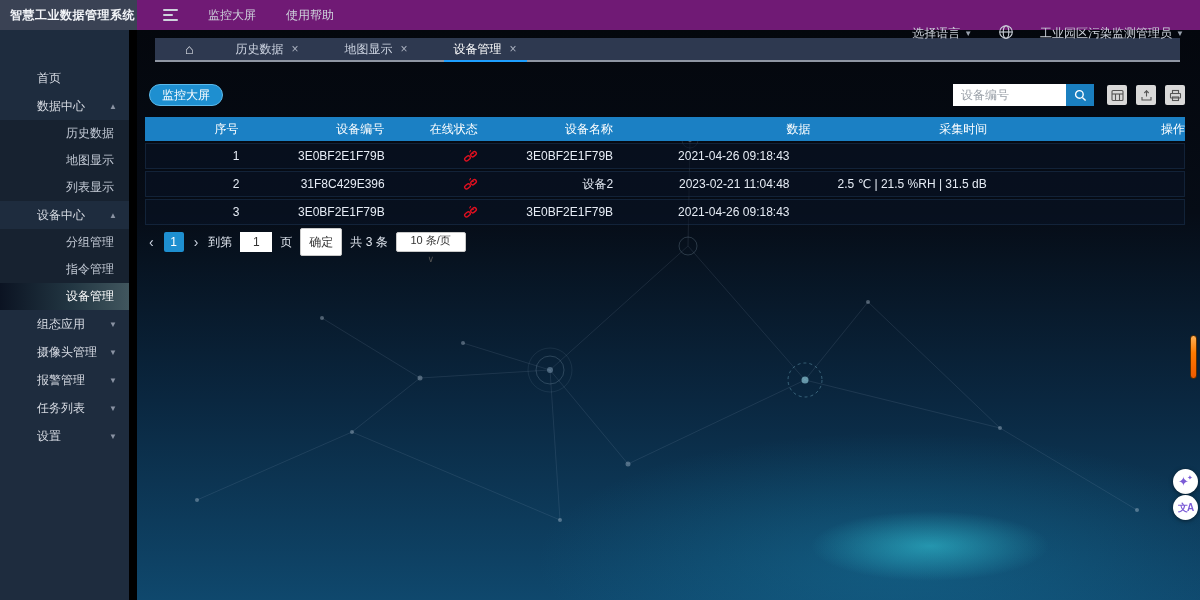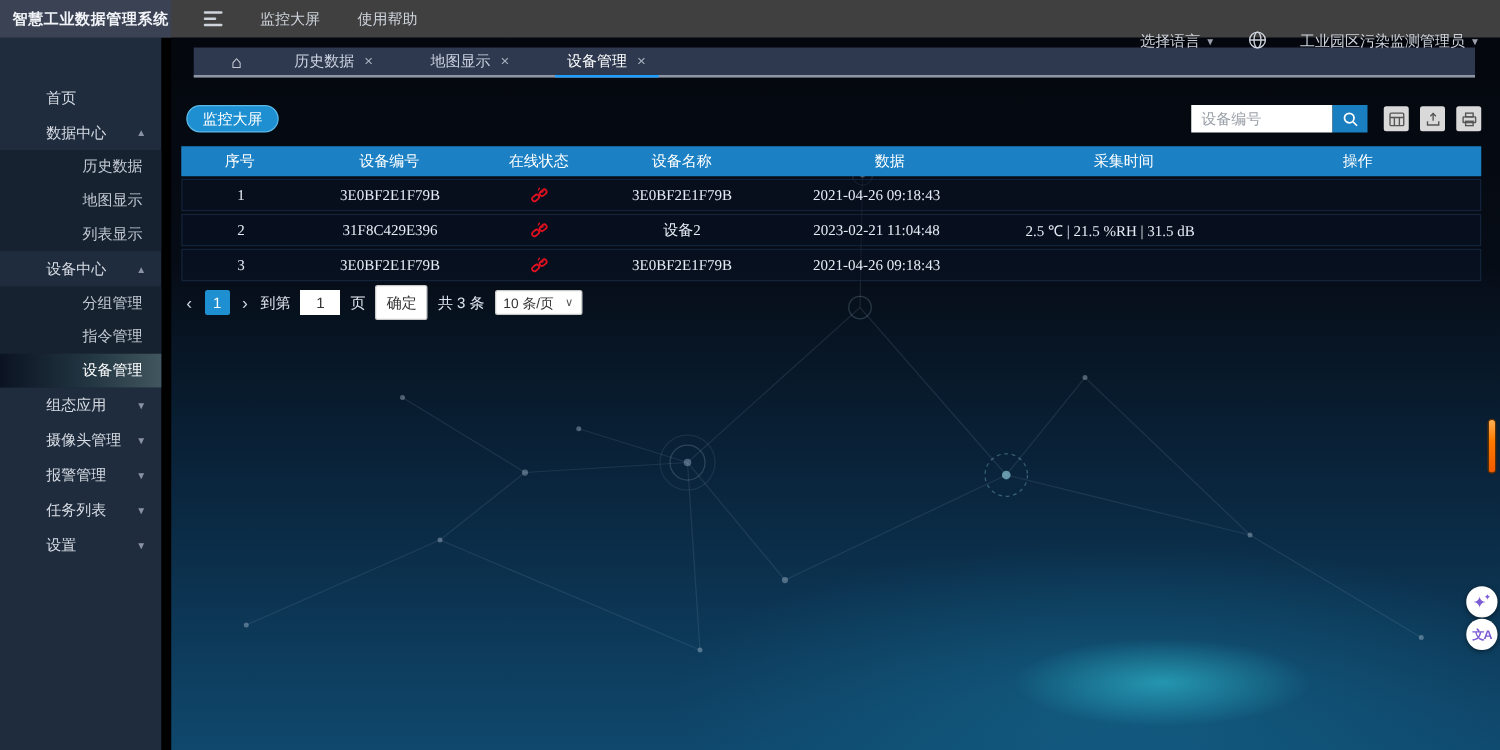--- a/index.html
+++ b/index.html
@@ -2,21 +2,21 @@
 <html><head>
 <meta charset="utf-8">
 <style>
   * { margin:0; padding:0; box-sizing:border-box; }
   html,body { width:1200px; height:600px; overflow:hidden; background:#000; }
   body { font-family:"Liberation Sans","DejaVu Sans",sans-serif; font-size:12px; }
   .screen { position:relative; width:1200px; height:600px; }
 
   
   .topbar { position:absolute; left:0; top:0; width:1200px; height:30px;
-            background:#404040; display:flex; align-items:center; z-index:30; }
+            background:#701a75; display:flex; align-items:center; z-index:30; }
   .brand { width:137px; height:30px; background:#3a4254; color:#f2f4f8;
            font-size:12px; font-weight:bold; display:flex; align-items:center;
            padding-left:10px; letter-spacing:0.5px; flex:none; }
   .topnav { display:flex; align-items:center; gap:30px; padding-left:26px; color:#ced3dc; }
   .topnav .nav-item { cursor:pointer; }
   .hamburger { display:flex; flex-direction:column; gap:3px; width:15px; cursor:pointer; }
   .hamburger i { display:block; height:2px; background:#ced3dc; border-radius:1px; }
   .hamburger i:nth-child(1){ width:15px; } .hamburger i:nth-child(2){ width:10px; } .hamburger i:nth-child(3){ width:15px; }
   .topbar-right { margin-left:auto; display:flex; align-items:center; gap:26px; padding-right:16px; color:#ced3dc;margin-top:36px; }
   .caret-sm { font-size:8px; color:#9aa1ad; margin-left:4px; vertical-align:1px; }
@@ -67,37 +67,37 @@
   .mini-btns { display:flex; gap:9px; margin-left:13px; margin-right:3px; }
   .mini-btn { width:20px; height:20px; background:#d9d9d9; border-radius:2px;
               display:flex; align-items:center; justify-content:center; cursor:pointer; }
 
   
   .tbl { position:absolute; left:8px; top:87px; width:1040px; z-index:5; }
   .tr { display:flex; align-items:center; height:26px; }
   .tr.thead { height:24px; background:#1b80c4; color:#fff; margin-bottom:2px; }
   .tr.trow { background:rgba(9,20,38,0.55); border:1px solid rgba(48,80,120,0.30);
              color:#e6ecf5; margin-bottom:2px; }
-  .td { text-align:center; overflow:hidden; white-space:nowrap;font-family:Liberation Serif, serif; }
+  .td { text-align:right; overflow:hidden; white-space:nowrap; }
   .c1{width:9%;} .c2{width:14%;} .c3{width:9%;} .c4{width:13%;} .c5{width:17%;} .c6{width:19%;} .c7{width:19%;}
   .status-ico { display:inline-block; width:15px; height:15px; vertical-align:middle; }
 
   
   .pager { position:absolute; left:10px; top:198px; display:flex; align-items:center;
            gap:8px; color:#dfe5ee; z-index:5; }
   .pg-arrow { font-size:14px; color:#cfd6e4; cursor:pointer; padding:0 2px; }
   .pg-num { width:20px; height:20px; background:#1e8fd0; color:#fff; display:flex;
             align-items:center; justify-content:center; border-radius:2px; cursor:pointer; }
   .pg-input { width:32px; height:20px; border:none; background:#fff; color:#333;
               text-align:center; font-size:12px; outline:none; }
   .pg-confirm { height:28px; padding:0 8px; background:#fff; color:#333; border:1px solid #c9c9c9;
                 border-radius:2px; font-size:12px; display:flex; align-items:center; cursor:pointer; }
   .pg-size { height:20px; min-width:70px; background:#fff; color:#333; border:1px solid #c9c9c9;
              border-radius:2px; display:flex; align-items:center; justify-content:space-between;
-             padding:0 6px; gap:6px; cursor:pointer; font-size:11px; }
+             padding:0 6px; gap:6px; cursor:pointer; font-size:11px;flex-direction:column; }
   .pg-size .sel-caret { font-size:9px; color:#555; }
 
   
   .scroll-thumb { position:absolute; right:3px; top:305px; width:7px; height:44px;
                   border-radius:4px; background:linear-gradient(180deg,#ffb054,#ff7a00 40%,#f05a00);
                   border:1px solid #5a2e00; z-index:10; cursor:pointer; }
   .fab { position:absolute; right:2px; width:25px; height:25px; border-radius:50%;
          background:#fff; box-shadow:0 1px 4px rgba(0,0,0,0.5); display:flex;
          align-items:center; justify-content:center; color:#7b5bd6; z-index:10; cursor:pointer; }
   .fab-sparkle { top:439px; font-size:13px; }

